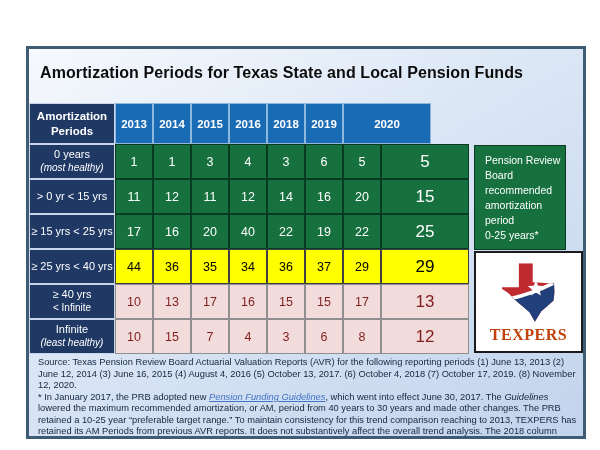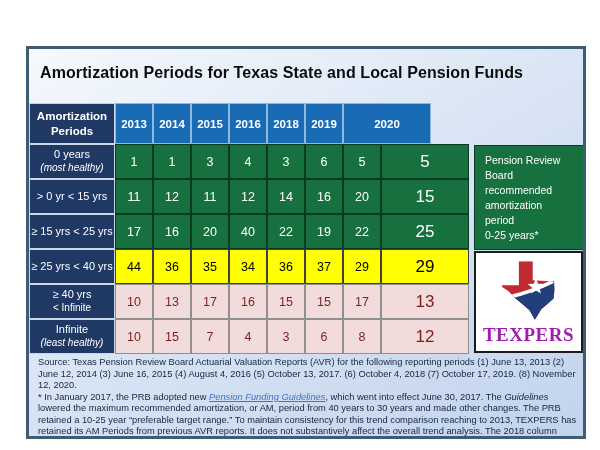--- a/index.html
+++ b/index.html
@@ -21,27 +21,27 @@
   .hrow .c-label{font-weight:bold;font-size:11.5px;}
   .hrow .c-year,.hrow .c-2020{background:#1a6bb5;color:#ffffff;font-weight:bold;font-size:11.5px;border:1px solid #8fb8dd;}
   .val{font-size:12.5px;}
   .c-2020.val{font-size:17px;}
   .row-green .val{background:#17713f;color:#ffffff;border:1px solid #0b3a22;}
   .row-yellow .val{background:#ffff00;color:#000000;border:1px solid #404040;font-weight:500;}
   .row-pink .val{background:#f2dcdb;color:#7f1d1d;border:1px solid #8f8f8f;}
   .sub{display:block;font-size:10px;}
   .sub:empty{display:none;}
   .sub-italic .sub{font-style:italic;}
-  .side-panel{position:absolute;left:445px;top:96px;width:111px;height:105px;box-sizing:border-box;
+  .side-panel{position:absolute;left:445px;top:96px;width:92px;height:105px;box-sizing:border-box;
               background:#17713f;border:1px solid #0b3a22;color:#ffffff;
               font-size:10.5px;line-height:1.42;padding:7px 3px 0 10px;}
   .logo-box{position:absolute;left:445px;top:202px;width:109px;height:102px;box-sizing:border-box;
             background:#ffffff;border:2px solid #1b1b1b;display:flex;flex-direction:column;
             align-items:center;justify-content:center;}
-  .logo-text{font-family:"Liberation Serif",serif;font-weight:bold;font-size:19px;color:#a21caf;letter-spacing:0.5px;margin-top:1px;}
+  .logo-text{font-family:"Liberation Serif",serif;font-weight:bold;font-size:16px;color:#c2410c;letter-spacing:0.5px;margin-top:1px;}
   .footer{position:absolute;left:9px;top:308px;width:544px;font-size:9.3px;line-height:1.24;color:#15253f;}
   .footer p{margin:0;}
   .flink{color:#4472c4;font-style:italic;text-decoration:underline;margin-top:17px;}
   .fital{font-style:italic;}
 </style>
 </head>
 <body>
 
 <div class="canvas">
   <div class="slide">

